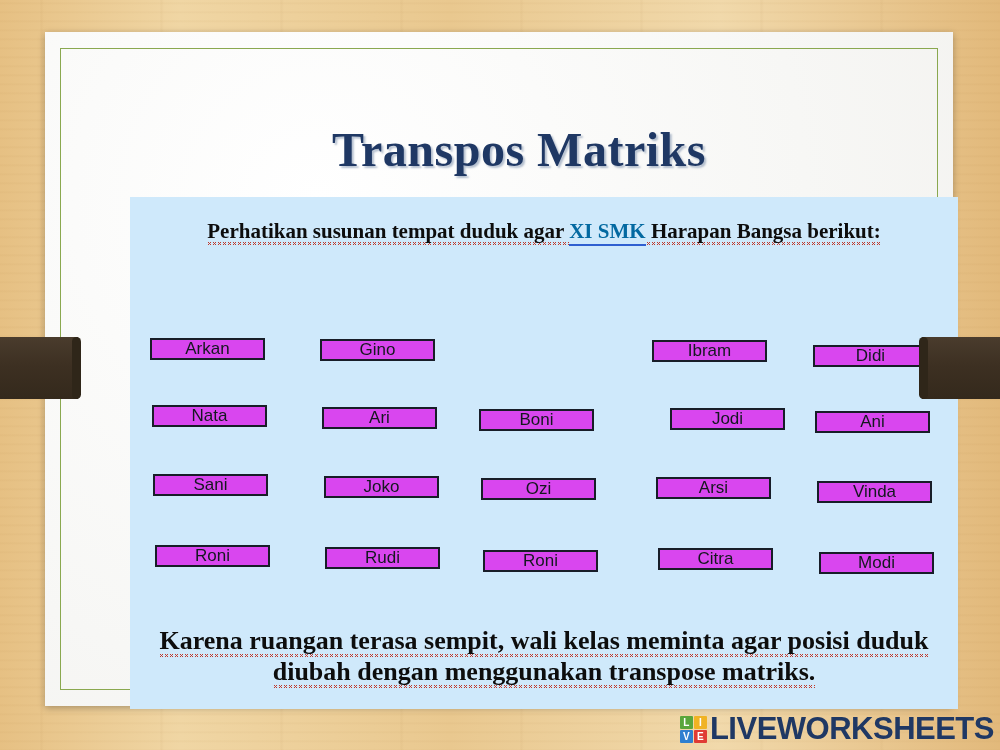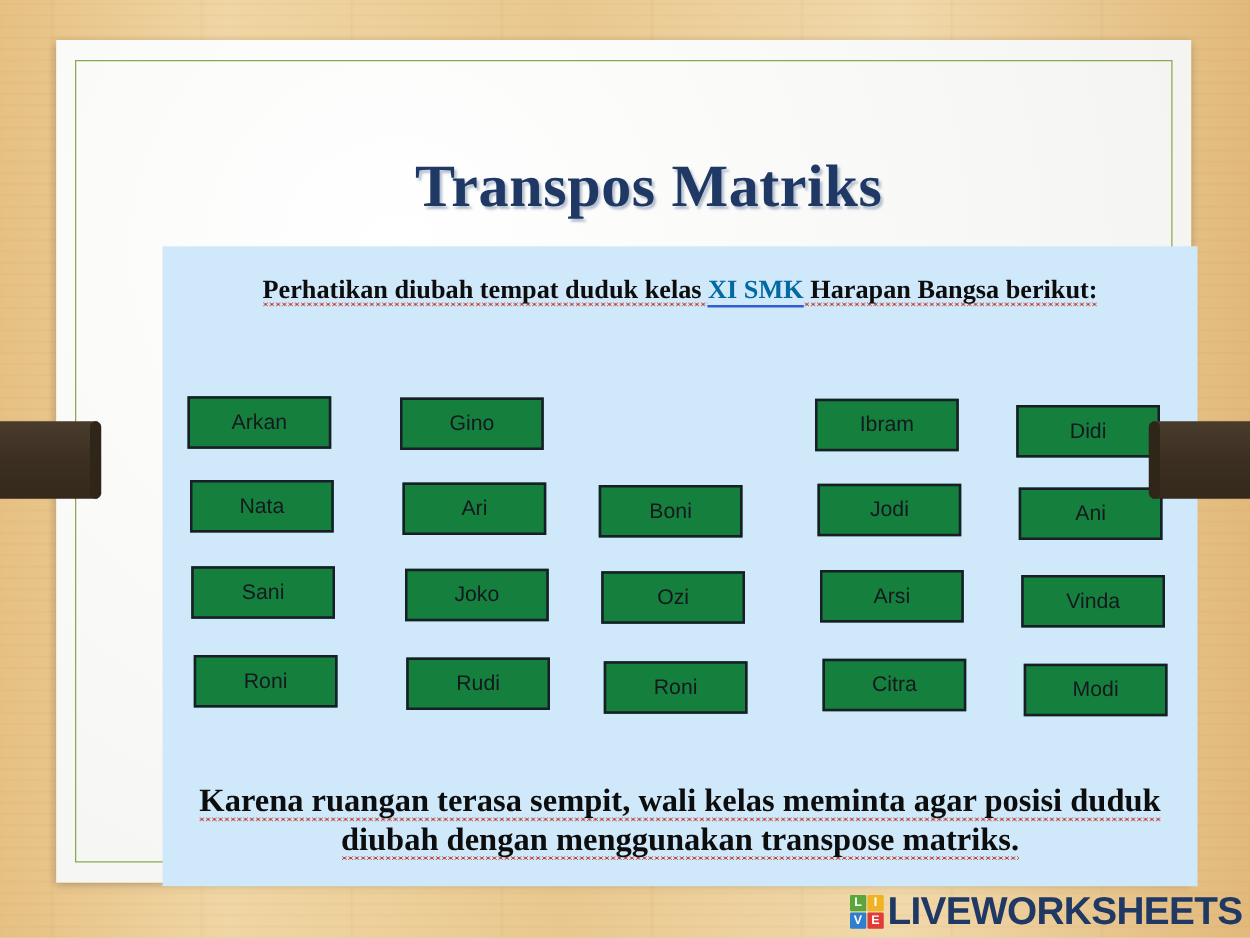--- a/index.html
+++ b/index.html
@@ -136,30 +136,31 @@
   
   #grid {
     position: absolute;
     left: 0; top: 0;
     width: 828px;
     height: 512px;
   }
   .namebox {
     position: absolute;
     width: 115px;
-    height: 42px;
-    background: #15803d;
+    height: 22px;
+    background: #d946ef;
     border: 2px solid #181d28;
     box-sizing: border-box;
     display: flex;
     align-items: center;
     justify-content: center;
     font-family: "Liberation Sans", sans-serif;
     font-size: 17px;
     color: #14181f;
+    margin-top: 21px;
   }
 
   
   #caption {
     position: absolute;
     left: 20px;
     right: 20px;
     top: 428px;
     text-align: center;
     font-family: "Liberation Serif", serif;
@@ -213,41 +214,41 @@
 <div id="stage">
 
   <div id="card">
     <div id="card-inner-border"></div>
 
     <div id="title">Transpos Matriks</div>
 
     <div id="panel">
 
       <div id="instruction">
-        <span class="sq">Perhatikan diubah tempat duduk kelas </span><span class="lnk">XI  SMK</span><span class="sq"> Harapan Bangsa berikut:</span>
+        <span class="sq">Perhatikan susunan tempat duduk agar </span><span class="lnk">XI  SMK</span><span class="sq"> Harapan Bangsa berikut:</span>
       </div>
 
       <div id="grid">
 
         <div class="namebox" style="left:20px;  top:120px;">Arkan</div>
         <div class="namebox" style="left:22px;  top:187px;">Nata</div>
         <div class="namebox" style="left:23px;  top:256px;">Sani</div>
         <div class="namebox" style="left:25px;  top:327px;">Roni</div>
 
         <div class="namebox" style="left:190px; top:121px;">Gino</div>
         <div class="namebox" style="left:192px; top:189px;text-align:center;">Ari</div>
         <div class="namebox" style="left:194px; top:258px;">Joko</div>
         <div class="namebox" style="left:195px; top:329px;">Rudi</div>
 
         <div class="namebox" style="left:349px; top:191px;">Boni</div>
         <div class="namebox" style="left:351px; top:260px;">Ozi</div>
         <div class="namebox" style="left:353px; top:332px;">Roni</div>
 
         <div class="namebox" style="left:522px; top:122px;">Ibram</div>
-        <div class="namebox" style="left:524px; top:190px;">Jodi</div>
+        <div class="namebox" style="left:540px; top:190px;">Jodi</div>
         <div class="namebox" style="left:526px; top:259px;">Arsi</div>
         <div class="namebox" style="left:528px; top:330px;">Citra</div>
 
         <div class="namebox" style="left:683px; top:127px;">Didi</div>
         <div class="namebox" style="left:685px; top:193px;">Ani</div>
         <div class="namebox" style="left:687px; top:263px;">Vinda</div>
         <div class="namebox" style="left:689px; top:334px;">Modi</div>
       </div>
 
       <div id="caption">

